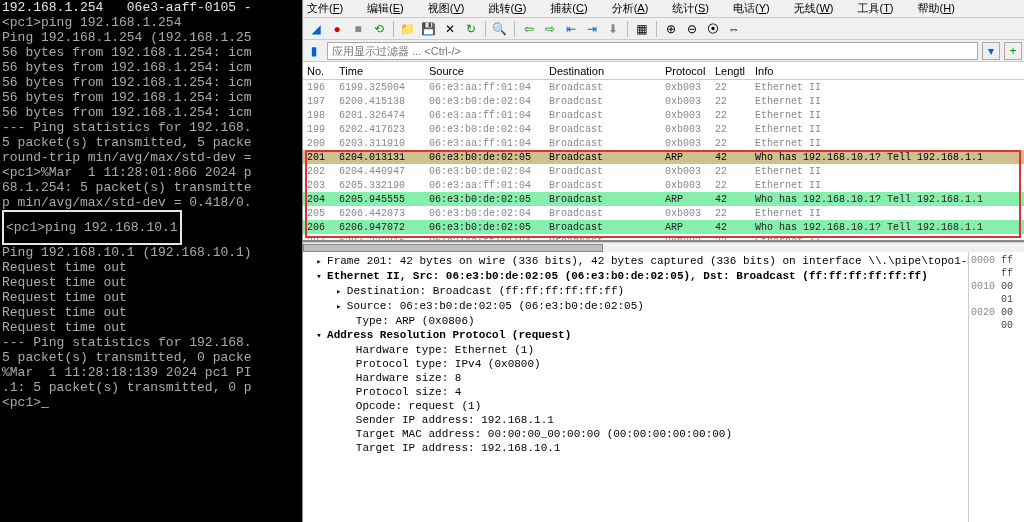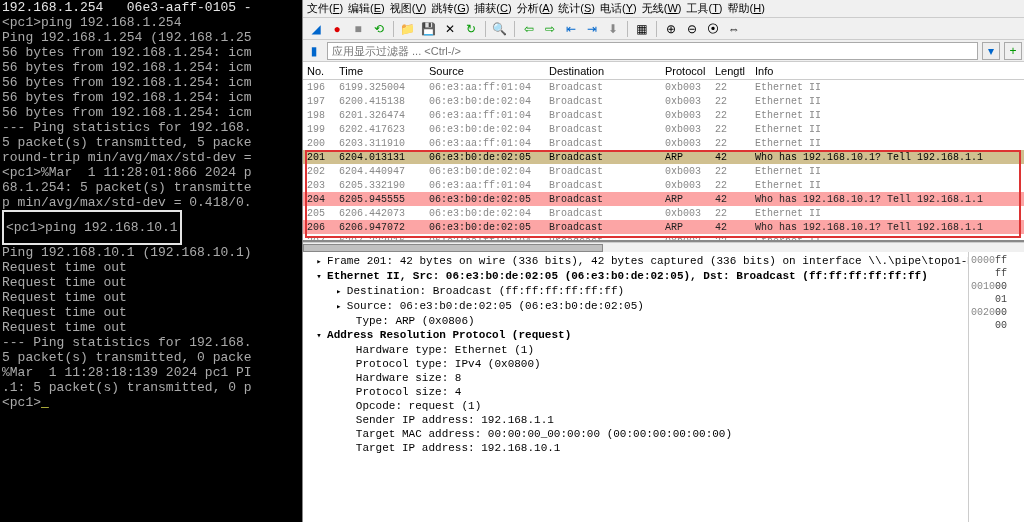--- a/index.html
+++ b/index.html
@@ -2,42 +2,42 @@
 <html><head>
 <meta charset="utf-8">
 <style>
 * { margin: 0; padding: 0; box-sizing: border-box; }
 body { font-family: "Microsoft YaHei", Arial, sans-serif; font-size: 11px; width: 1024px; height: 522px; overflow: hidden; display: flex; }
 .terminal { width: 302px; height: 522px; background: #000; color: #aaa; font-family: "Courier New", monospace; font-size: 13px; padding: 0 2px; line-height: 15px; white-space: pre; overflow: hidden; }
 .cyan { color: #e5e5e5; }
 .yellow { color: #ff5; }
 .hl { border: 2px solid #e5e5e5; display: inline-block; padding: 8px 2px; }
 .ws { width: 722px; height: 522px; background: #fff; display: flex; flex-direction: column; border-left: 1px solid #888; }
-.menubar { display: flex; background: #f0f0f0; height: 18px; border-bottom: 1px solid #ccc; align-items: center; padding-left: 4px; gap: 5px; font-size: 11px; }
+.menubar { display: flex; background: #f0f0f0; height: 18px; border-bottom: 1px solid #ccc; align-items: center; padding-left: 4px; gap: 24px; font-size: 11px; }
 .menubar span u { text-decoration: underline; }
 .toolbar { display: flex; background: #f0f0f0; height: 22px; border-bottom: 1px solid #ccc; align-items: center; padding-left: 4px; gap: 3px; }
 .tb-icon { width: 18px; height: 18px; display: flex; align-items: center; justify-content: center; font-size: 12px; }
 .sep { width: 1px; height: 16px; background: #bbb; margin: 0 2px; }
 .filterbar { display: flex; background: #f0f0f0; height: 22px; border-bottom: 1px solid #ccc; align-items: center; padding: 0 2px; gap: 4px; }
 .filter-input { flex: 1; height: 18px; border: 1px solid #aaa; background: #fff; padding: 0 4px; font-size: 11px; color: #888; }
 .packets { flex: 0 0 180px; overflow: hidden; border-bottom: 2px solid #888; position: relative; }
 .pkt-header { display: flex; background: #fff; border-bottom: 1px solid #ccc; height: 18px; align-items: center; font-size: 11px; }
 .pkt-header > div, .pkt-row > div { padding: 0 4px; overflow: hidden; white-space: nowrap; }
 .c-no { width: 32px; } .c-time { width: 90px; } .c-src { width: 120px; } .c-dst { width: 80px; } .c-proto { width: 50px; margin-left: 36px; } .c-len { width: 40px; } .c-info { flex: 1; }
 .pkt-row { display: flex; height: 14px; align-items: center; font-size: 10px; font-family: "Courier New", monospace; color: #888; }
 .pkt-gray { color: #888; }
-.pkt-arp { background: #fca5a5; color: #222; }
+.pkt-arp { background: #86efac; color: #222; }
 .pkt-arp-sel { background: #d0c090; color: #000; }
 .red-box { position: absolute; border: 2px solid #d33; pointer-events: none; }
 .details { flex: 1; overflow: auto; font-family: "Courier New", monospace; font-size: 11px; padding: 2px 0; }
 .details .line { white-space: pre; line-height: 14px; }
 .details .caret::before { content: "▾ "; font-size: 9px; }
 .details .caret-r::before { content: "▸ "; font-size: 9px; }
 .hex { width: 56px; background: #fff; border-left: 1px solid #ccc; font-family: "Courier New", monospace; font-size: 10px; padding: 2px; line-height: 13px; color: #444; }
-.hex-row { display: flex; }
+.hex-row { display: flex; gap: 6px; }
 .hex-off { color: #888; }
 .bottom-split { display: flex; flex: 1; overflow: hidden; }
 .hscroll { height: 10px; background: #f0f0f0; border-top: 1px solid #ccc; position: relative; }
 .hscroll-thumb { position: absolute; left: 0; width: 300px; height: 8px; top: 1px; background: #c0c0c0; border: 1px solid #888; }
 </style>
 </head>
 <body>
 
 <div class="terminal" id="term"><div class="cyan">192.168.1.254   06e3-aaff-0105 -</div><div class="">&lt;pc1&gt;ping 192.168.1.254</div><div class="">Ping 192.168.1.254 (192.168.1.25</div><div class="">56 bytes from 192.168.1.254: icm</div><div class="">56 bytes from 192.168.1.254: icm</div><div class="">56 bytes from 192.168.1.254: icm</div><div class="">56 bytes from 192.168.1.254: icm</div><div class="">56 bytes from 192.168.1.254: icm</div><div class=""></div><div class="">--- Ping statistics for 192.168.</div><div class="">5 packet(s) transmitted, 5 packe</div><div class="">round-trip min/avg/max/std-dev =</div><div class="">&lt;pc1&gt;%Mar  1 11:28:01:866 2024 p</div><div class="">68.1.254: 5 packet(s) transmitte</div><div class="">p min/avg/max/std-dev = 0.418/0.</div><div class=""></div><div><span class="hl">&lt;pc1&gt;ping 192.168.10.1</span></div><div class="">Ping 192.168.10.1 (192.168.10.1)</div><div class="">Request time out</div><div class="">Request time out</div><div class="">Request time out</div><div class="">Request time out</div><div class="">Request time out</div><div class=""></div><div class="">--- Ping statistics for 192.168.</div><div class="">5 packet(s) transmitted, 0 packe</div><div class="">%Mar  1 11:28:18:139 2024 pc1 PI</div><div class="">.1: 5 packet(s) transmitted, 0 p</div><div>&lt;pc1&gt;<span class="yellow">_</span></div></div>
 

